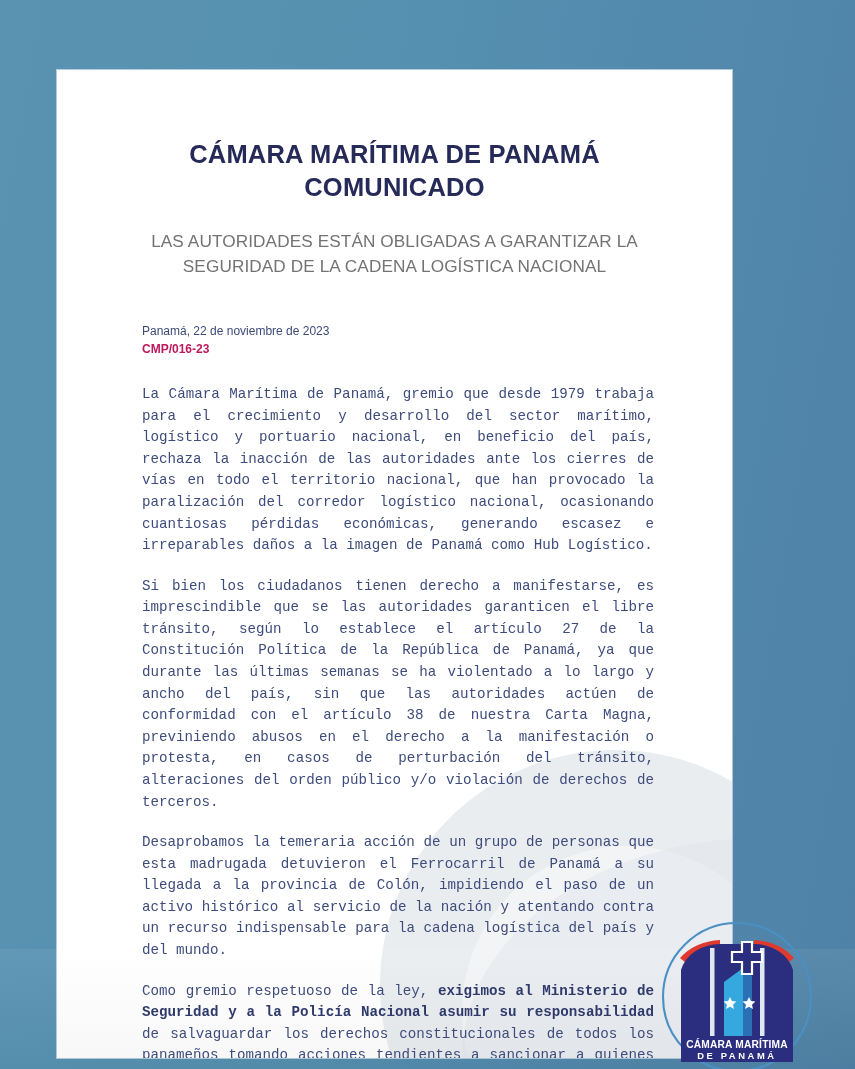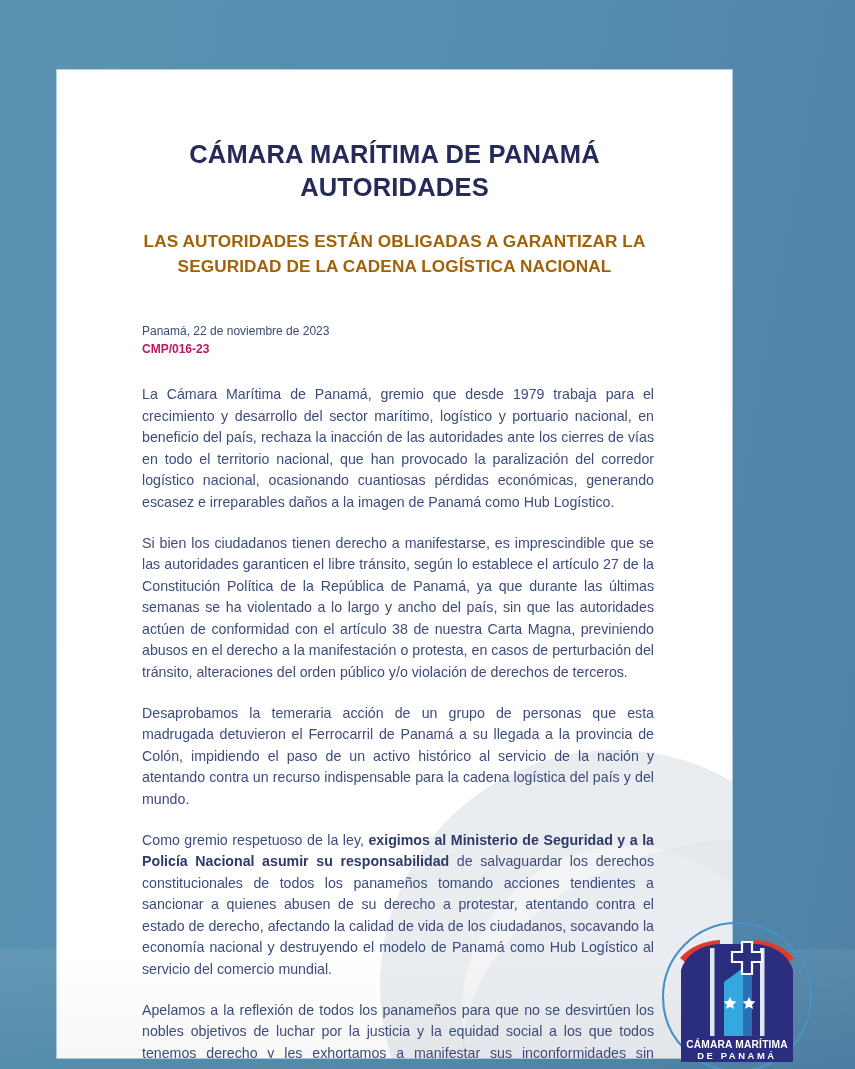--- a/index.html
+++ b/index.html
@@ -96,23 +96,23 @@
     font-size: 25.5px;
     font-weight: bold;
     letter-spacing: .2px;
     line-height: 1.28;
   }
   .title-line2 { display: block; }
 
   .subtitle {
     margin: 26px 58px 0 58px;
     text-align: center;
-    color: #a16207;
+    color: #737373;
     font-size: 17.2px;
-    font-weight: bold;
+    font-weight: normal;
     line-height: 1.42;
     letter-spacing: .1px;
   }
 
   
   .meta {
     margin: 44px 0 0 85px;
     color: #3d4a78;
     font-size: 12px;
     line-height: 1.5;
@@ -125,20 +125,21 @@
   
   .body {
     margin: 26px 78px 0 85px;
     color: #3e4c7c;
     font-size: 14.2px;
     line-height: 1.52;
     text-align: justify;
   }
   .body p {
     margin: 0 0 19px 0;
+    font-family: Liberation Mono, monospace;
   }
   .body p:last-child { margin-bottom: 0; }
   .body b { font-weight: bold; color: #2f3a6b; }
 
   
   .logo {
     position: absolute;
     left: 648px;
     top: 918px;
     width: 178px;
@@ -155,21 +156,21 @@
   <div class="sheet">
 
     <div class="swoosh-a"></div>
     <div class="swoosh-b"></div>
     <div class="swoosh-c"></div>
 
     <div class="sheet-inner">
 
       <h1 class="title">
         <span>CÁMARA MARÍTIMA DE PANAMÁ</span>
-        <span class="title-line2">AUTORIDADES</span>
+        <span class="title-line2">COMUNICADO</span>
       </h1>
 
       <h2 class="subtitle">LAS AUTORIDADES ESTÁN OBLIGADAS A GARANTIZAR LA SEGURIDAD DE LA CADENA LOGÍSTICA NACIONAL</h2>
 
       <div class="meta">
         <div>Panamá, 22 de noviembre de 2023</div>
         <div class="ref">CMP/016-23</div>
       </div>
 
       <div class="body">

